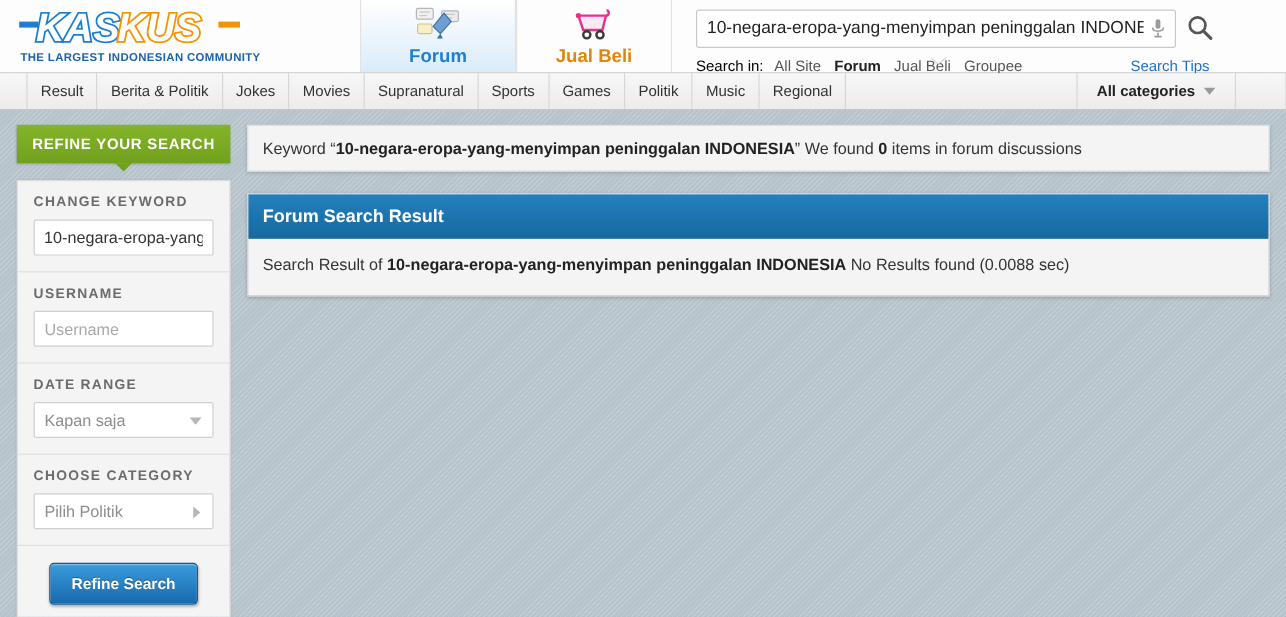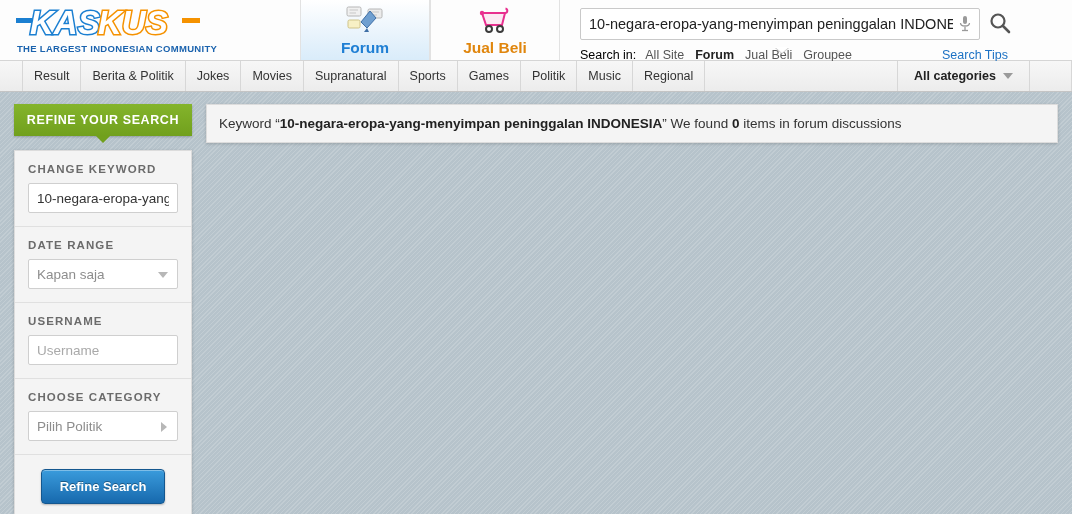--- a/index.html
+++ b/index.html
@@ -443,30 +443,30 @@
     <div class="refine-head">REFINE YOUR SEARCH</div>
 
     <div class="refine-body">
 
       <div class="rsec">
         <div class="rlabel">CHANGE KEYWORD</div>
         <input class="rfield" type="text" value="10-negara-eropa-yang-menyimpan peninggalan INDONESIA" style="">
       </div>
 
       <div class="rsec">
+        <div class="rlabel">USERNAME</div>
+        <input class="rfield" type="text" placeholder="Username" style="">
+      </div>
+
+      <div class="rsec">
         <div class="rlabel">DATE RANGE</div>
         <div class="rselect">
           <span>Kapan saja</span>
           <span class="arrow-dn"></span>
         </div>
-      </div>
-
-      <div class="rsec">
-        <div class="rlabel">USERNAME</div>
-        <input class="rfield" type="text" placeholder="Username" style="">
       </div>
 
       <div class="rsec">
         <div class="rlabel">CHOOSE CATEGORY</div>
         <div class="rselect">
           <span>Pilih Politik</span>
           <span class="arrow-rt"></span>
         </div>
       </div>
 
@@ -476,15 +476,21 @@
 
     </div>
   </div>
 
   <div class="main">
 
     <div class="keyword-bar">
       <span>Keyword “</span><span class="b">10-negara-eropa-yang-menyimpan peninggalan INDONESIA</span><span>” We found </span><span class="b">0</span><span> items in forum discussions</span>
     </div>
 
+    <div class="result-panel">
+      <div class="result-head">Forum Search Result</div>
+      <div class="result-body">
+        <span>Search Result of </span><span class="b">10-negara-eropa-yang-menyimpan peninggalan INDONESIA</span><span> No Results found (0.0088 sec)</span>
+      </div>
+    </div>
 
   </div>
 </div>
 
 </body></html>

